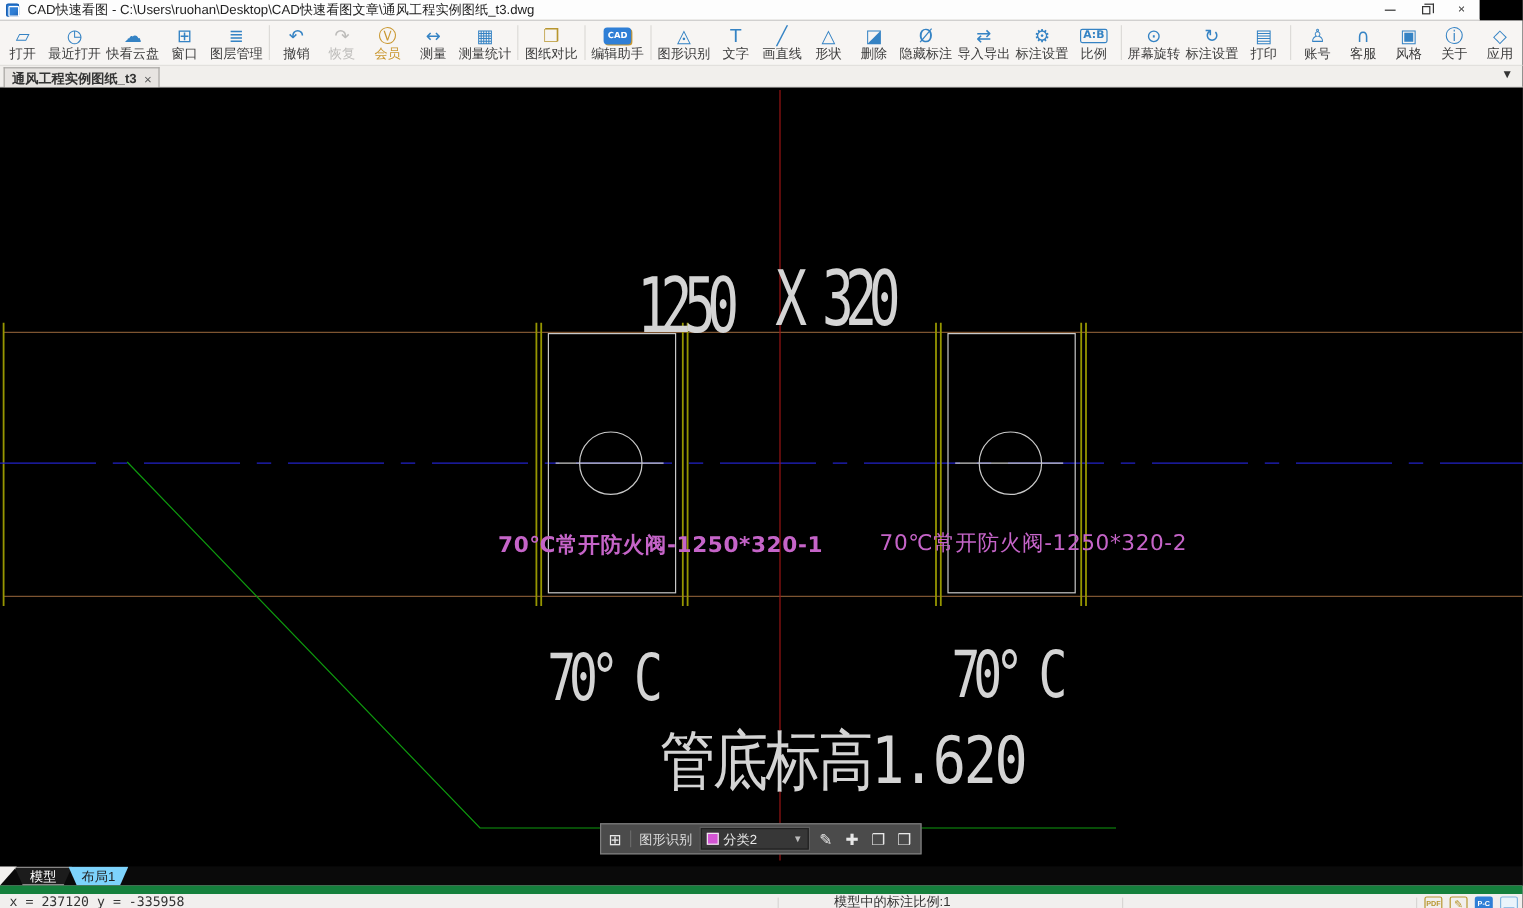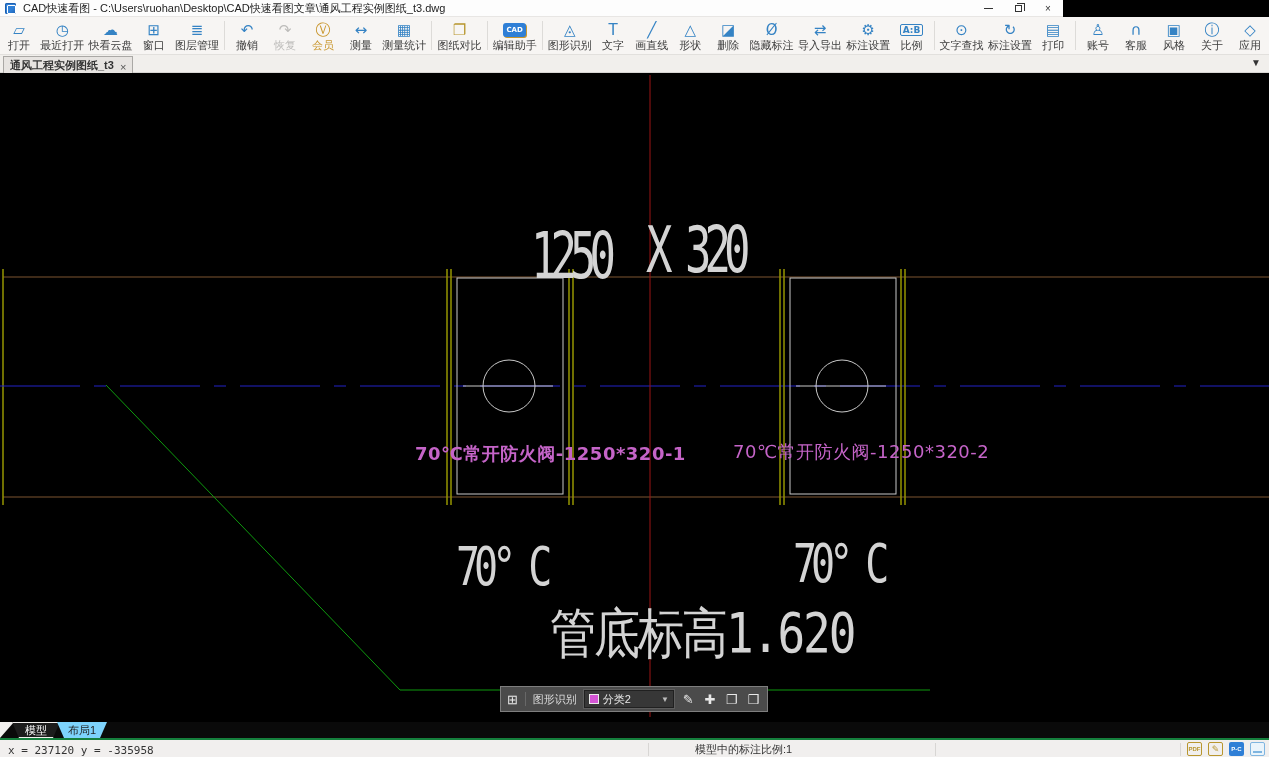--- a/index.html
+++ b/index.html
@@ -2,21 +2,21 @@
 <html><head>
 <meta charset="utf-8">
 <style>
   * { margin:0; padding:0; box-sizing:border-box; }
   html,body { background:#888; }
   .app {
     position:relative; width:1269px; height:757px; overflow:hidden;
     font-family:"Liberation Sans", sans-serif; background:#000;
   }
   
-  .titlebar { position:absolute; left:0; top:0; width:1063px; height:17px;
+  .titlebar { position:absolute; left:0; top:0; width:1233px; height:17px;
     background:#fdfdfd; display:flex; align-items:center; border-bottom:1px solid #e8e6e4;text-align:right;}
   .app-icon { width:11px; height:11px; margin-left:5px; border-radius:2px;
     background:linear-gradient(135deg,#2f7fd6 60%,#1b5fb0); box-shadow:inset 0 0 0 1px #1b5fb0;
     position:relative;}
   .app-icon::after{content:""; position:absolute; left:2px; top:2px; width:7px; height:7px;
     border:1px solid #fff; border-radius:1px;}
   .title-text { font-size:11px; color:#222; margin-left:7px; white-space:nowrap;}
   .win-controls { position:absolute; right:0; top:0; height:17px; display:flex;}
   .win-btn { width:30px; height:17px; display:flex; align-items:center; justify-content:center;
     font-size:10px; color:#333; cursor:default;}
@@ -80,21 +80,21 @@
   .sheetbar { position:absolute; left:0; top:722px; width:1269px; height:16px; background:#0a0a0a;}
   .sheet-wedge { position:absolute; left:0; top:0; width:0; height:0;
     border-top:16px solid #f2f0ee; border-right:14px solid transparent;}
   .sheet-tab { position:absolute; top:0; height:16px; display:flex; align-items:center;
     justify-content:center; font-size:11px; clip-path:polygon(0 0,100% 0,calc(100% - 7px) 100%,7px 100%);}
   .sheet-tab.active { left:12px; width:48px; background:#1c1c1c; color:#fff;
     box-shadow:inset 0 0 0 1px #f2f0ee;}
   .sheet-tab.inactive { left:57px; width:50px; background:#7dd3fc; color:#222;}
   
   .statusbar { position:absolute; left:0; top:738px; width:1269px; height:19px;
-    background:#f1efee; border-top:2px solid #15803d; display:flex; align-items:flex-end;}
+    background:#f1efee; border-top:7px solid #15803d; display:flex; align-items:center;}
   .sb-coords { font-size:11px; color:#333; font-family:"DejaVu Sans Mono", monospace; margin-left:8px;}
   .sb-div { position:absolute; top:3px; width:1px; height:13px; background:#d8d6d4;}
   .sb-scale { position:absolute; left:695px; font-size:11px; color:#333;}
   .sb-icons { position:absolute; right:4px; top:2px; display:flex; gap:6px; align-items:center;}
   .sbi { width:15px; height:14px; display:flex; align-items:center; justify-content:center; font-size:6px;}
   .sbi-pdf { border:1px solid #b8962e; color:#b8962e; font-weight:bold; border-radius:2px;}
   .sbi-exp { border:1px solid #b8962e; color:#b8962e; border-radius:2px; font-size:9px;}
   .sbi-pc { background:#2f7fd6; color:#fff; font-weight:bold; border-radius:2px;}
   .sbi-win { border:1px solid #7fb5e0; background:#eaf4fb; border-radius:2px; position:relative;}
   .sbi-win::after{content:""; position:absolute; left:2px; bottom:2px; width:9px; height:2px; background:#7fb5e0;}
@@ -204,21 +204,21 @@
         <span class="tb-glyph">⚙</span>
         <span class="tb-label">标注设置</span>
       </div>
       <div class="tb-item small">
         <span class="tb-glyph">A:B</span>
         <span class="tb-label">比例</span>
       </div>
       <div class="tb-sep"></div>
       <div class="tb-item">
         <span class="tb-glyph">⊙</span>
-        <span class="tb-label">文字查找</span>
+        <span class="tb-label">屏幕旋转</span>
       </div>
       <div class="tb-item">
         <span class="tb-glyph">↻</span>
         <span class="tb-label">标注设置</span>
       </div>
       <div class="tb-item">
         <span class="tb-glyph">▤</span>
         <span class="tb-label">打印</span>
       </div>
       <div class="tb-sep"></div>

